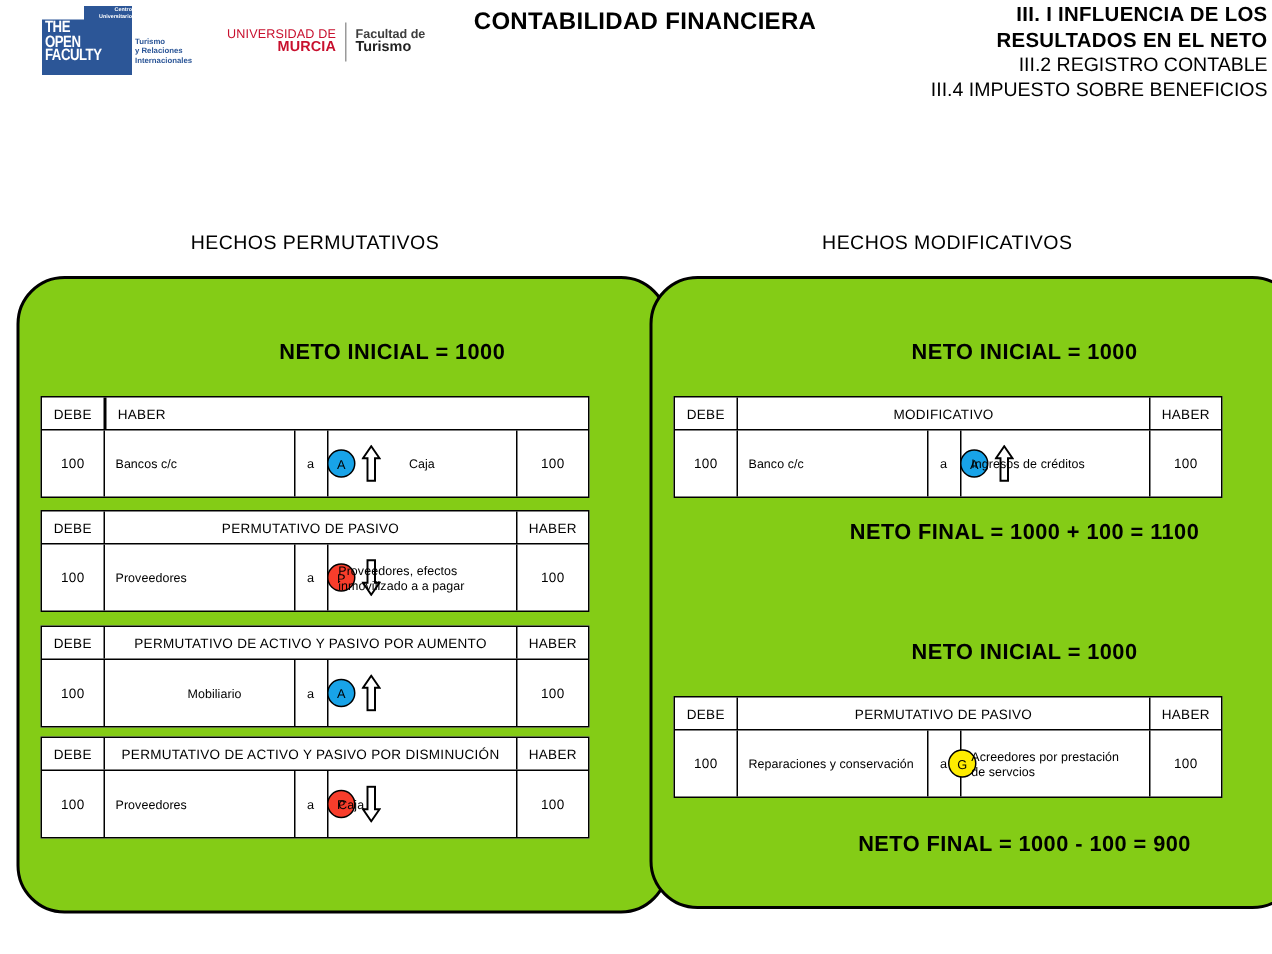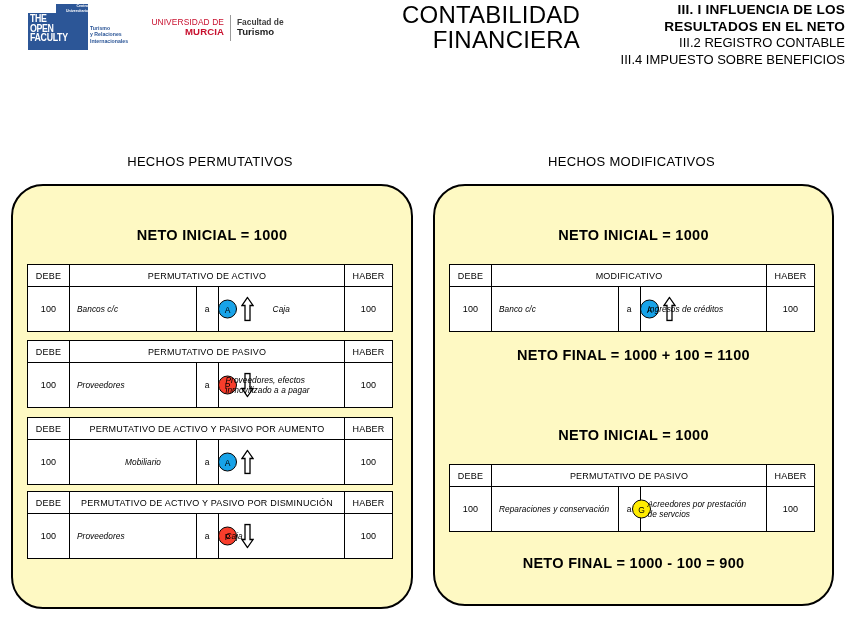--- a/index.html
+++ b/index.html
@@ -21,47 +21,47 @@
   .logo-right{position:absolute;left:62px;top:21px;font-size:5.2px;line-height:6.3px;
     color:#2c5697;font-weight:bold;}
   .um-block{position:absolute;left:140px;top:17px;width:145px;height:26px;}
   .um-line1{position:absolute;left:0;top:0;width:84px;text-align:right;
     font-size:8.4px;color:#c8102e;letter-spacing:.1px;}
   .um-line2{position:absolute;left:0;top:9px;width:84px;text-align:right;
     font-size:9.6px;color:#c8102e;font-weight:bold;letter-spacing:.1px;}
   .um-sep{position:absolute;left:90px;top:-2px;width:1px;height:26px;background:#9a9a9a;}
   .um-fac1{position:absolute;left:97px;top:0px;font-size:8.4px;color:#3d3d3d;font-weight:bold;}
   .um-fac2{position:absolute;left:97px;top:9px;font-size:9.6px;color:#222;font-weight:bold;}
-  .center-title{position:absolute;left:280px;top:2px;width:300px;text-align:right;
-    font-size:24px;line-height:25px;letter-spacing:.2px;font-weight:400;}
+  .center-title{position:absolute;left:280px;top:2px;width:300px;text-align:center;
+    font-size:16px;line-height:25px;letter-spacing:.2px;font-weight:700;}
   .right-title{position:absolute;left:545px;top:2px;width:300px;text-align:right;
     font-size:13px;line-height:16.5px;}
   .right-title .b{font-weight:bold;font-size:13.6px;letter-spacing:.2px;}
   
   .sec-title{position:absolute;font-size:13px;font-weight:normal;letter-spacing:.3px;text-align:center;}
   
-  .panel{position:absolute;border:2px solid #000;border-radius:32px;background:#fef9c3;}
+  .panel{position:absolute;border:2px solid #000;border-radius:32px;background:#84cc16;padding-left:33px;}
   .neto{position:absolute;width:100%;text-align:center;font-size:14.5px;font-weight:bold;letter-spacing:.3px;}
   
   .tbl{position:absolute;border:1.6px solid #000;background:#fff;box-sizing:border-box;}
   .trow{display:flex;width:100%;box-sizing:border-box;}
   .thead{height:21px;}
   .tbody{height:45px;border-top:1.6px solid #000;}
   .c-debe{width:42px;box-sizing:border-box;border-right:1.6px solid #000;
     display:flex;align-items:center;justify-content:center;font-size:9px;letter-spacing:.2px;}
   .c-haber{width:48px;box-sizing:border-box;border-left:1.6px solid #000;
     display:flex;align-items:center;justify-content:center;font-size:9px;letter-spacing:.2px;}
   .c-mid{flex:1;display:flex;align-items:center;justify-content:center;
     font-size:9px;letter-spacing:.2px;}
   .c-left{flex:1 1 0;position:relative;box-sizing:border-box;border-right:1.6px solid #000;}
   .c-a{width:22px;box-sizing:border-box;border-right:1.6px solid #000;
     display:flex;align-items:center;justify-content:center;font-size:8.5px;}
   .c-right{flex:1 1 0;position:relative;box-sizing:border-box;}
   .acct{position:absolute;top:50%;transform:translateY(-50%);
-    font-size:8.3px;line-height:10px;letter-spacing:.05px;font-style:italic;}
+    font-size:8.3px;line-height:10px;letter-spacing:.05px;}
   .acct.left{left:7px;}
   .acct.ctr{left:0;width:100%;text-align:center;}
   .amt{font-size:9px;}
   
   .circ{position:absolute;top:50%;transform:translateY(-50%);
     width:19px;height:19px;border-radius:50%;border:1.4px solid #000;
     display:flex;align-items:center;justify-content:center;
     font-size:8.5px;font-weight:normal;color:#000;box-sizing:border-box;}
   
   .arr{position:absolute;top:50%;transform:translateY(-50%);width:13px;height:25px;}
@@ -112,21 +112,20 @@
 </div>
 
 <div class="sec-title" style="left:11px;top:154px;width:398px;">HECHOS PERMUTATIVOS</div>
 <div class="sec-title" style="left:433px;top:154px;width:397px;">HECHOS MODIFICATIVOS</div>
 
 <div class="panel" id="left-panel" style="left:11px;top:184px;width:398px;height:421px;">
   <div class="neto" style="top:41px;">NETO INICIAL = 1000</div>
 <div class="tbl" style="left: 14px; top: 78px; width: 366px;">
       <div class="trow thead">
         <div class="c-debe">DEBE</div>
-        <div class="c-mid">PERMUTATIVO DE ACTIVO</div>
         <div class="c-haber">HABER</div>
       </div>
       <div class="trow tbody">
         <div class="c-debe amt">100</div>
         <div class="c-left">
           <span class="acct left" style="max-width:134px;">Bancos c/c</span>
           <span class="circ" style="left:148px;background:#18a3e8;">A</span>
           <span class="arr" style="left:171px;">
             <svg viewBox="0 0 13 25">
               <path d="M6.5 1 L12 9 L9 9 L9 24 L4 24 L4 9 L1 9 Z" fill="#ffffff" stroke="#000000" stroke-width="1.3" stroke-linejoin="miter"></path>

